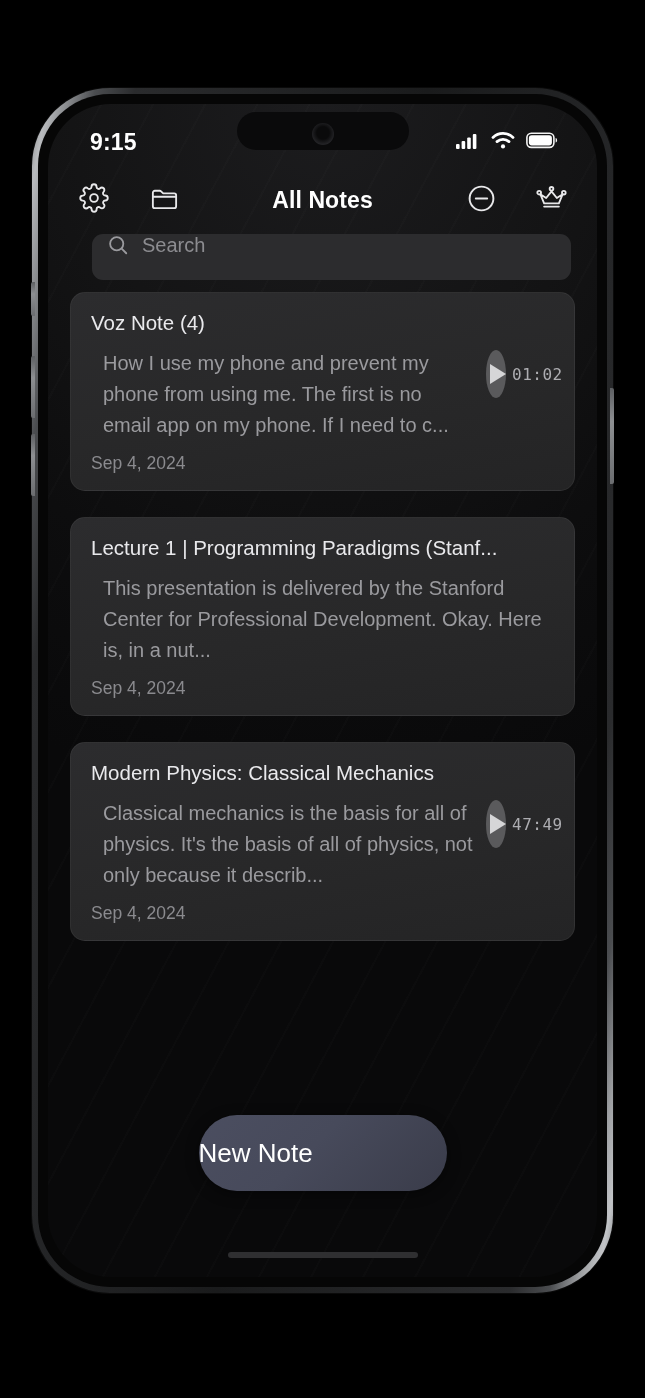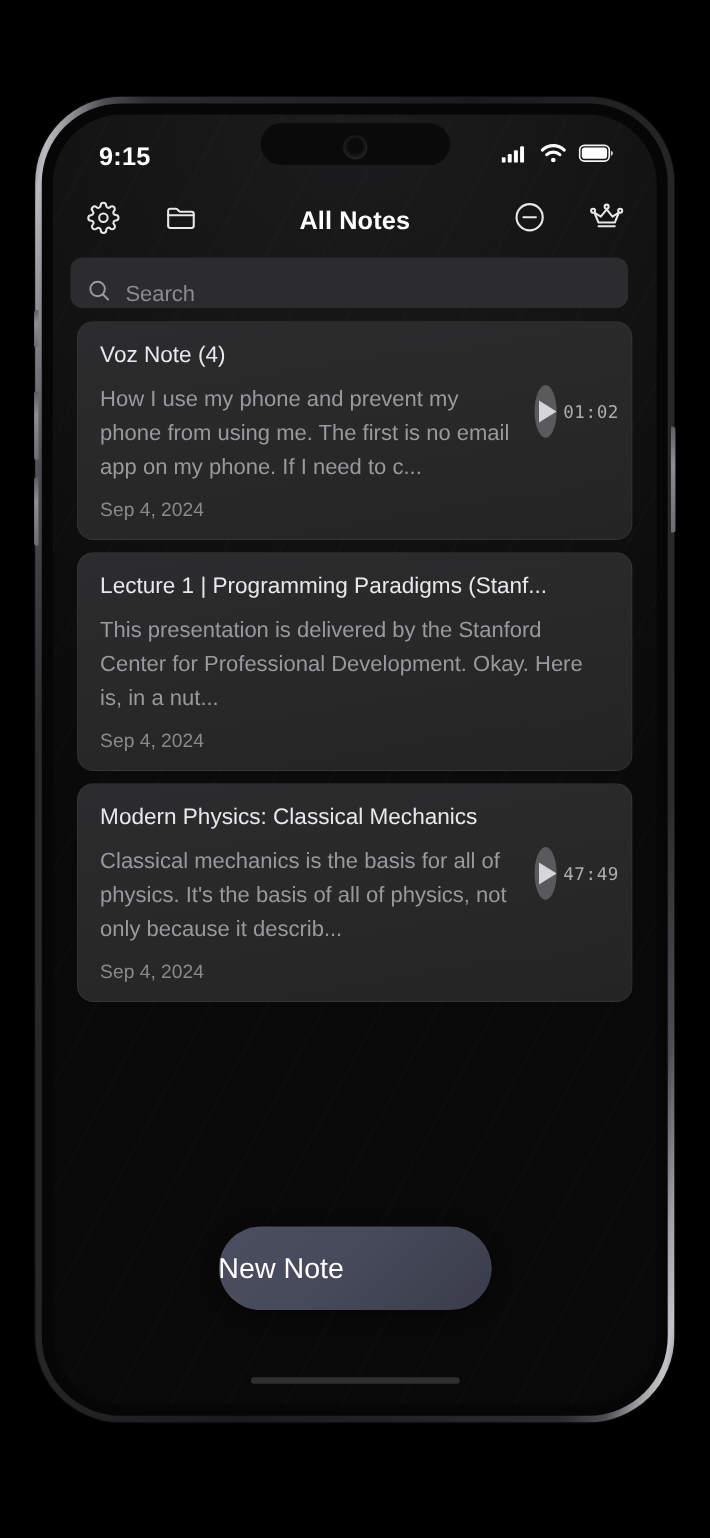--- a/index.html
+++ b/index.html
@@ -98,51 +98,51 @@
   #nav-title{
     flex:1; text-align:center;
     color:#fff; font-size:23px; font-weight:bold;
     letter-spacing:.1px;
   }
   #nav-left{ display:flex; gap:26px; }
   #nav-right{ display:flex; gap:26px; }
 
   
   #search-bar{
-    position:absolute; left:16px; right:26px; top:130px;
+    position:absolute; left:44px; right:26px; top:130px;
     height:46px; border-radius:11px;
     background:#2c2c2e;
-    display:flex; align-items:flex-end; gap:13px;
+    display:flex; align-items:flex-start; gap:13px;
     padding:0 15px;
     z-index:4;
   }
   #search-placeholder{ color:#8c8c90; font-size:20px; }
 
   
   #notes-list{
     position:absolute; left:22px; right:22px; top:188px;
-    display:flex; flex-direction:column; gap:11px;
+    display:flex; flex-direction:column; gap:26px;
     z-index:3;
   }
   .note-card{
     background:linear-gradient(170deg,#2c2c2e 0%,#282829 55%,#242425 100%);
     border:1px solid rgba(255,255,255,.055);
     border-radius:15px;
     padding:18px 20px 16px 20px;
     cursor:pointer;
   }
   .note-title{
     color:#e9e9ec; font-size:20.5px; font-weight:400;
     white-space:nowrap; overflow:hidden; text-overflow:ellipsis;
     margin-bottom:13px;
   }
   .note-row{ display:flex; align-items:flex-start; gap:12px; }
   .note-snippet{
     flex:1; min-width:0;
-    color:#9a9a9e; font-size:20px; line-height:31px;
+    color:#9a9a9e; font-size:20px; line-height:31px;margin-left:12px;
   }
   .note-right{
     width:68px; flex:0 0 68px;
     display:flex; flex-direction:row; align-items:center; gap:6px;
     padding-top:2px;
   }
   .play-button{
     width:48px; height:48px; border-radius:50%;
     background:#5a5a5c;
     display:flex; align-items:center; justify-content:center;

